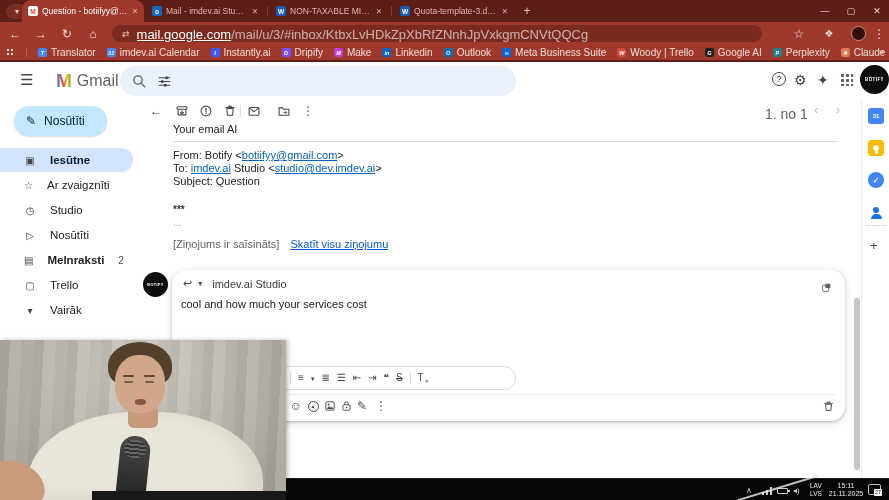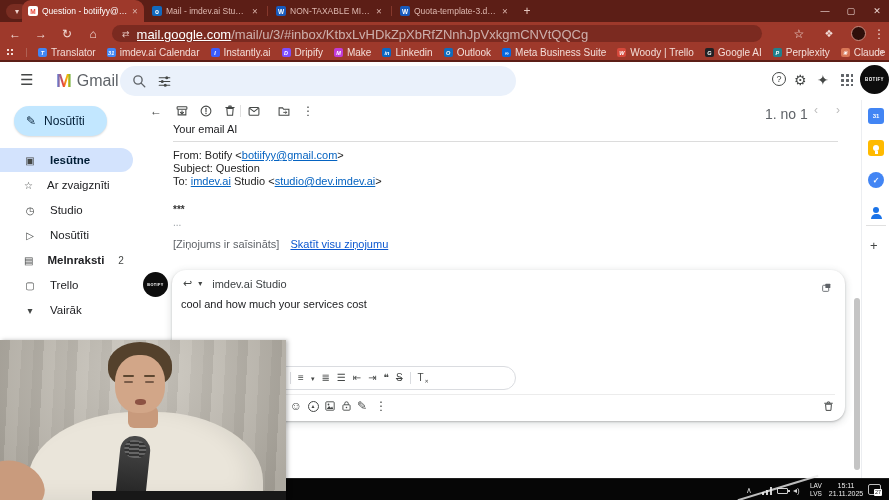--- a/index.html
+++ b/index.html
@@ -473,22 +473,22 @@
 
     <span class="pgtxt">1. no 1</span>
     <span class="pgchev" style="left:674px;"><span>‹</span></span>
     <span class="pgchev" style="left:696px;"><span>›</span></span>
 
     <div class="intro">Your email AI</div>
     <div class="mailhr"></div>
 
     <div class="qhead">
       <div><b>From:</b>&nbsp;<span>Botify</span>&nbsp;&lt;<a class="qlink">botiifyy@gmail.com</a>&gt;</div>
+      <div><b>To:</b>&nbsp;<a class="qlink">imdev.ai</a>&nbsp;<span>Studio</span>&nbsp;&lt;<a class="qlink">studio@dev.imdev.ai</a>&gt;</div>
       <div><b>Subject:</b>&nbsp;<span>Question</span></div>
-      <div><b>To:</b>&nbsp;<a class="qlink">imdev.ai</a>&nbsp;<span>Studio</span>&nbsp;&lt;<a class="qlink">studio@dev.imdev.ai</a>&gt;</div>
     </div>
 
     <div class="asterisks">***</div>
     <div class="dots">...</div>
     <div class="trimrow">
       <span class="trimnote">[Ziņojums ir saīsināts]</span>
       <a class="trimlink">Skatīt visu ziņojumu</a>
     </div>
 
     <div class="avatar reply">

